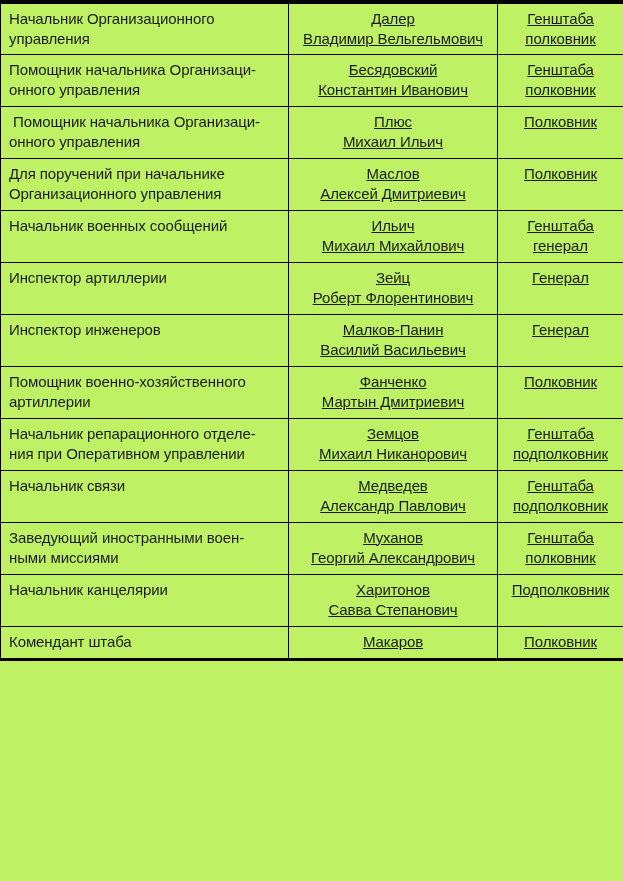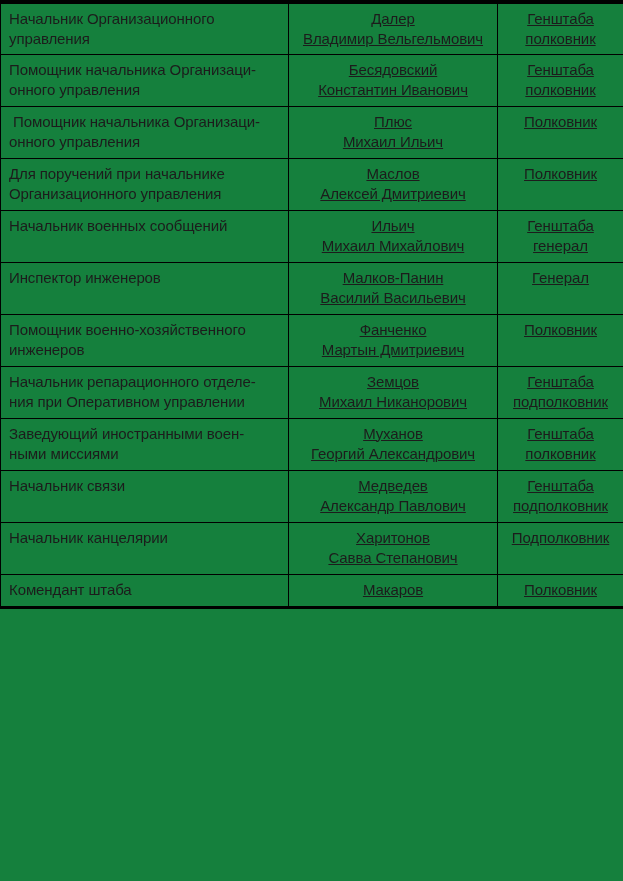--- a/index.html
+++ b/index.html
@@ -3,21 +3,21 @@
 <meta charset="utf-8">
 <style>
   html, body {
     margin: 0;
     padding: 0;
     background: #ffffff;
   }
   .page {
     width: 623px;
     height: 881px;
-    background: #15803d;
+    background: #bef264;
     box-sizing: border-box;
     overflow: hidden;
   }
   table.staff {
     border-collapse: collapse;
     table-layout: fixed;
     width: 623px;
     font-family: "Liberation Sans", sans-serif;
     font-size: 15px;
     line-height: 20px;
@@ -93,54 +93,60 @@
         <td class="c-rank">Полковник</td>
       </tr>
       <tr class="row">
         <td class="c-pos">Начальник военных сообщений</td>
         <td class="c-name">Ильич
 Михаил Михайлович</td>
         <td class="c-rank">Генштаба
 генерал</td>
       </tr>
       <tr class="row">
+        <td class="c-pos">Инспектор артиллерии</td>
+        <td class="c-name">Зейц
+Роберт Флорентинович</td>
+        <td class="c-rank">Генерал</td>
+      </tr>
+      <tr class="row">
         <td class="c-pos">Инспектор инженеров</td>
         <td class="c-name">Малков-Панин
 Василий Васильевич</td>
         <td class="c-rank">Генерал</td>
       </tr>
       <tr class="row">
         <td class="c-pos">Помощник военно-хозяйственного
-инженеров</td>
+артиллерии</td>
         <td class="c-name">Фанченко
 Мартын Дмитриевич</td>
         <td class="c-rank">Полковник</td>
       </tr>
       <tr class="row">
         <td class="c-pos">Начальник репарационного отделе-
 ния при Оперативном управлении</td>
         <td class="c-name">Земцов
 Михаил Никанорович</td>
         <td class="c-rank">Генштаба
 подполковник</td>
       </tr>
       <tr class="row">
+        <td class="c-pos">Начальник связи</td>
+        <td class="c-name">Медведев
+Александр Павлович</td>
+        <td class="c-rank">Генштаба
+подполковник</td>
+      </tr>
+      <tr class="row">
         <td class="c-pos">Заведующий иностранными воен-
 ными миссиями</td>
         <td class="c-name">Муханов
 Георгий Александрович</td>
         <td class="c-rank">Генштаба
 полковник</td>
-      </tr>
-      <tr class="row">
-        <td class="c-pos">Начальник связи</td>
-        <td class="c-name">Медведев
-Александр Павлович</td>
-        <td class="c-rank">Генштаба
-подполковник</td>
       </tr>
       <tr class="row">
         <td class="c-pos">Начальник канцелярии</td>
         <td class="c-name">Харитонов
 Савва Степанович</td>
         <td class="c-rank">Подполковник</td>
       </tr>
       <tr class="row short">
         <td class="c-pos">Комендант штаба</td>
         <td class="c-name">Макаров</td>

